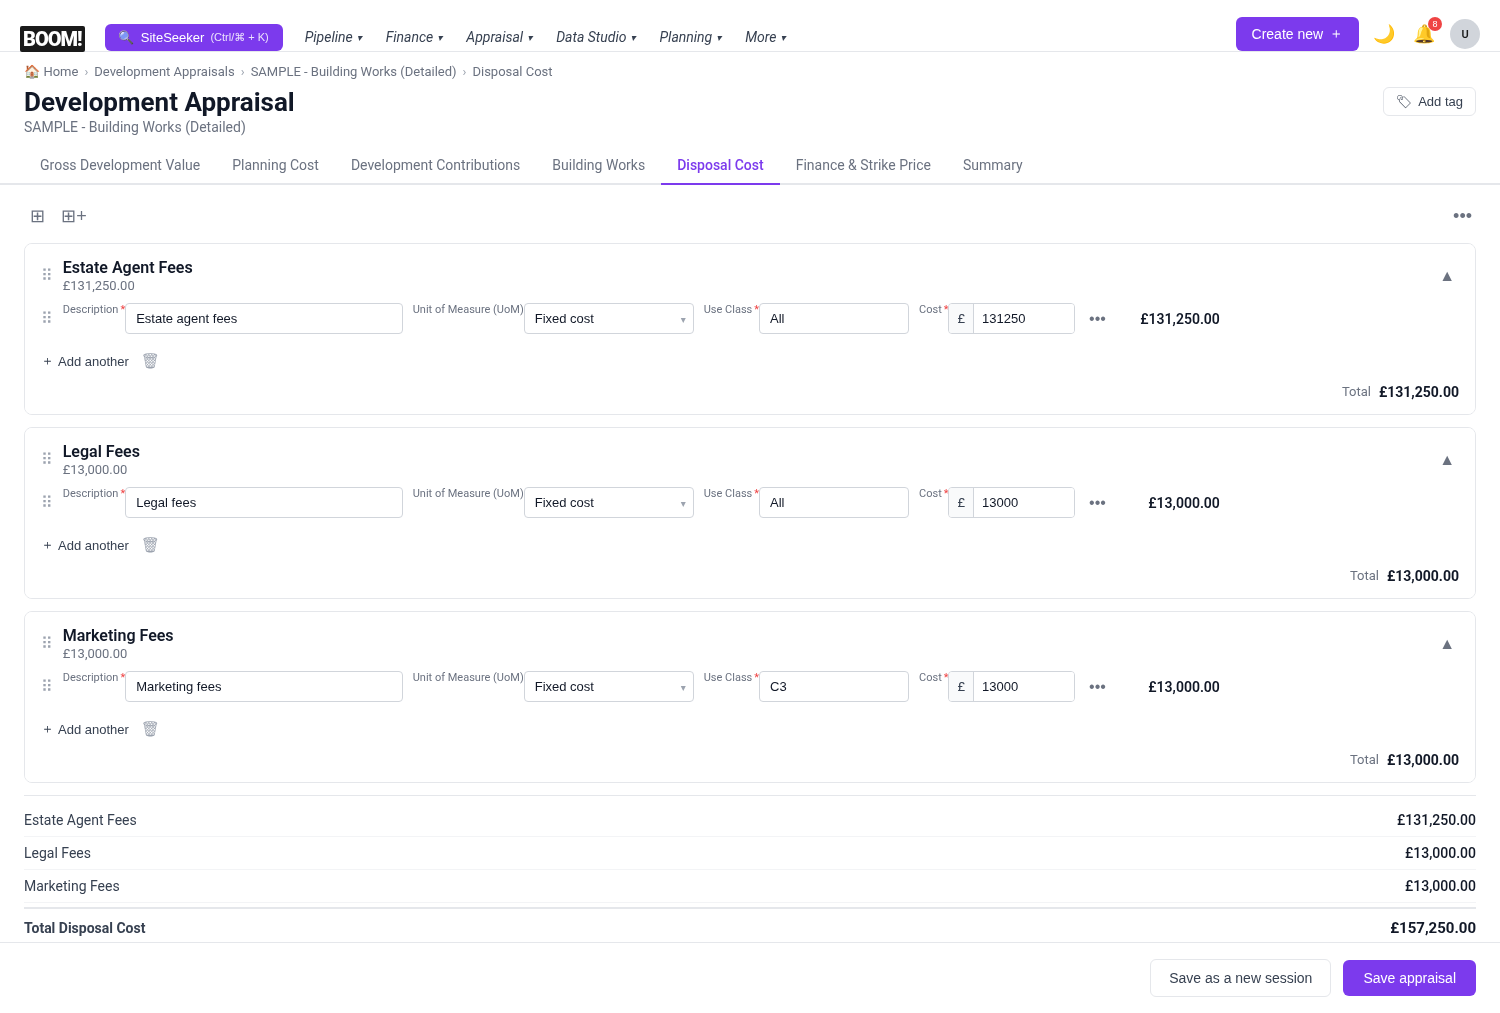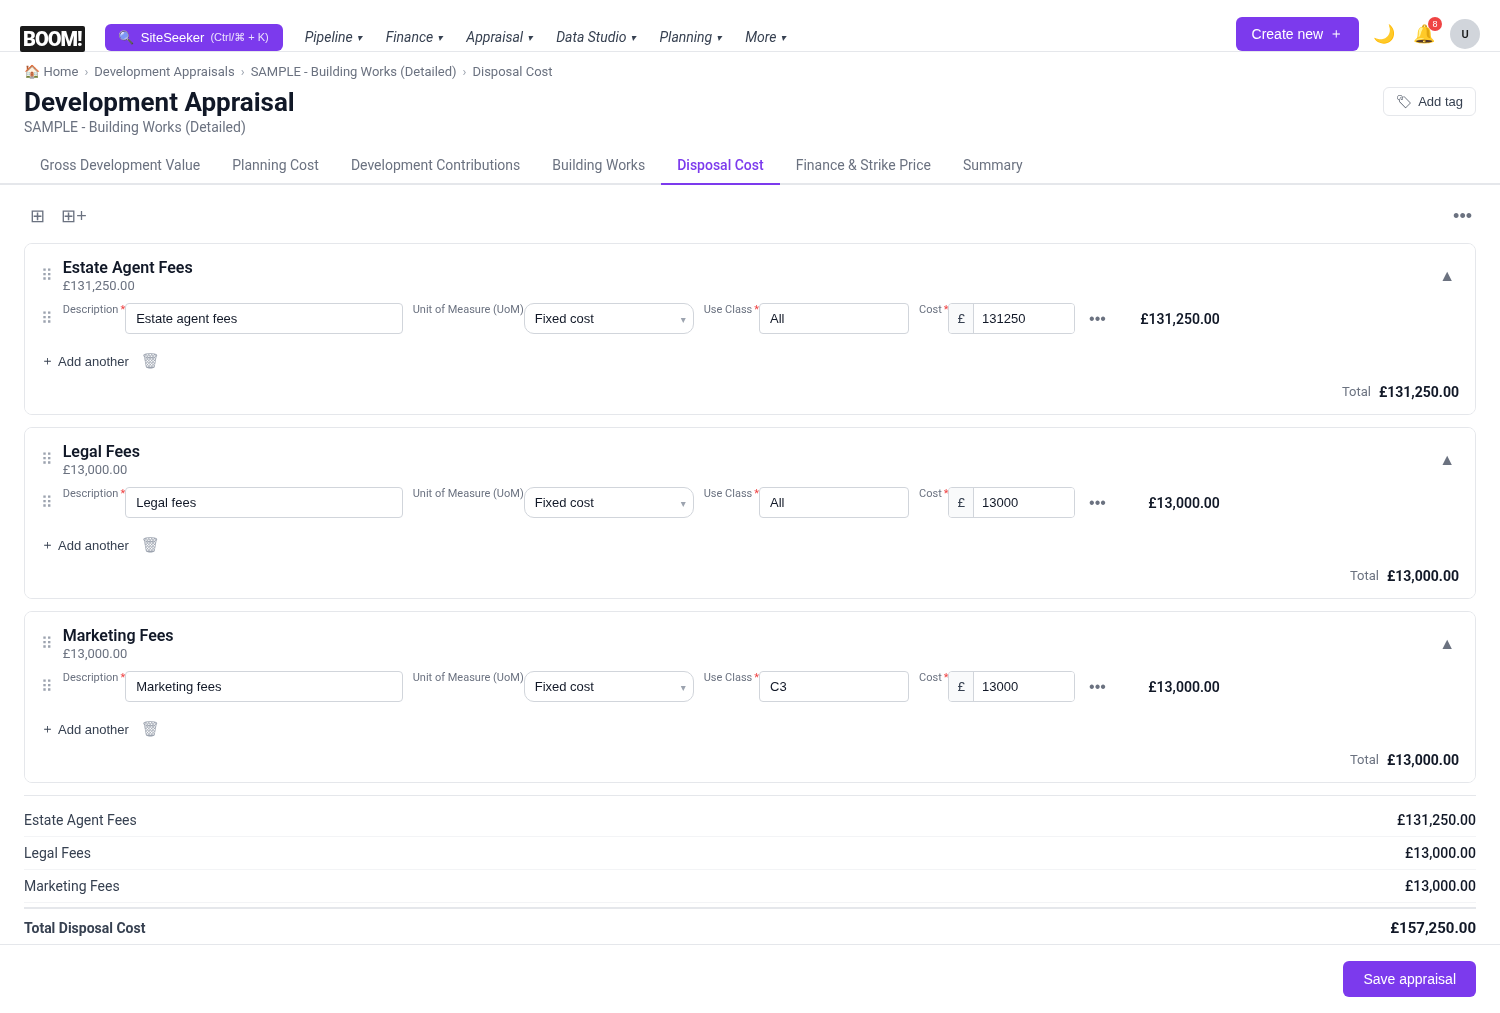--- a/index.html
+++ b/index.html
@@ -55,21 +55,21 @@
 
     
     .row-item { display: flex; align-items: center; gap: 10px; margin-bottom: 8px; }
     .row-drag { color: #9ca3af; cursor: grab; font-size: 16px; }
     .field-group { display: flex; flex-direction: row; flex: 1; min-width: 0; }
     .field-label { font-size: 11px; color: #6b7280; margin-bottom: 3px; }
     .field-label span.required { color: #ef4444; margin-left: 2px; }
     .field-input { border: 1px solid #d1d5db; border-radius: 4px; padding: 7px 10px; font-size: 13px; color: #111827; background: #fff; outline: none; width: 100%; }
 
     .select-wrapper { position: relative; }
-    .field-select { border: 1px solid #d1d5db; border-radius: 10px; padding: 7px 12px 7px 10px; font-size: 13px; color: #111827; background: #fff; outline: none; width: 170px; appearance: none; cursor: pointer; }
+    .field-select { border: 1px solid #d1d5db; border-radius: 4px; padding: 7px 12px 7px 10px; font-size: 13px; color: #111827; background: #fff; outline: none; width: 170px; appearance: none; cursor: pointer; }
     .select-chevron { position: absolute; right: 8px; top: 50%; transform: translateY(-50%); color: #9ca3af; font-size: 10px; pointer-events: none; }
 
     .use-class-field { width: 150px; }
     .cost-wrapper { display: flex; align-items: center; border: 1px solid #d1d5db; border-radius: 4px; overflow: hidden; background: #fff; }
     .cost-prefix { padding: 7px 8px; background: #f9fafb; border-right: 1px solid #d1d5db; font-size: 13px; color: #374151; }
     .cost-input { border: none; outline: none; padding: 7px 8px; font-size: 13px; color: #111827; width: 100px; }
     .row-cost-value { font-size: 14px; font-weight: 600; color: #111827; white-space: nowrap; min-width: 100px; text-align: right; }
     .row-more-btn { background: none; border: none; cursor: pointer; color: #6b7280; font-size: 16px; padding: 4px; }
 
     
@@ -412,14 +412,15 @@
       </div>
       <div class="summary-row total-row">
         <span class="summary-label">Total Disposal Cost</span>
         <span class="summary-value">£157,250.00</span>
       </div>
     </div>
   </div>
 </div>
 
 <footer class="footer">
+  <button class="save-session-btn">Save as a new session</button>
   <button class="save-appraisal-btn">Save appraisal</button>
 </footer>
 
 </body></html>

